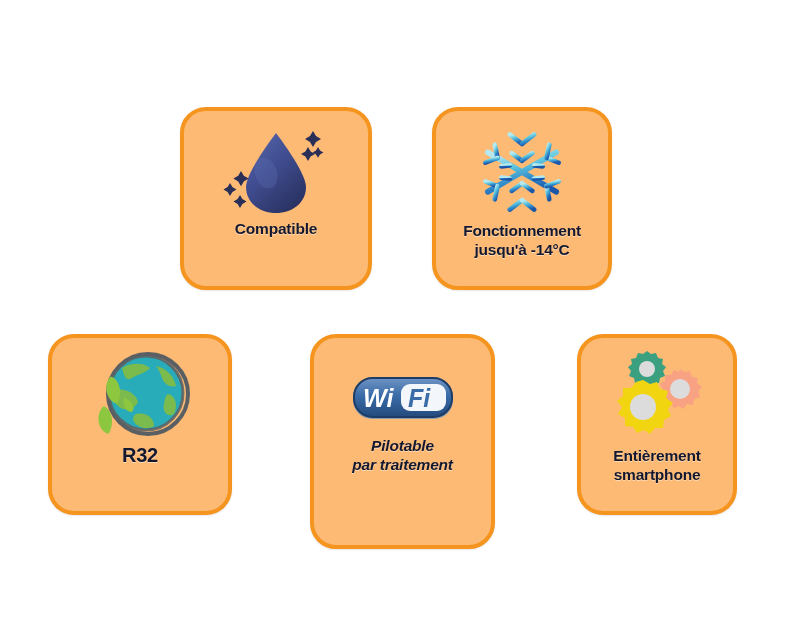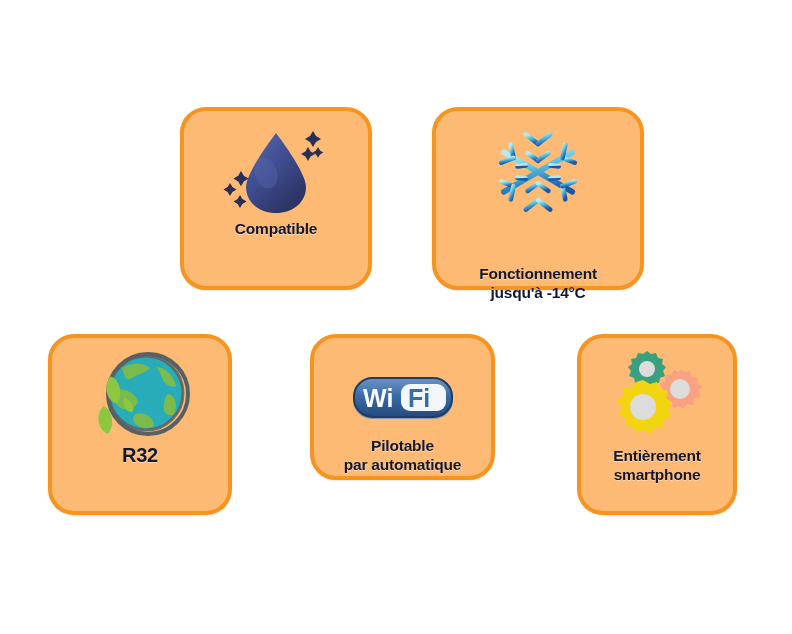--- a/index.html
+++ b/index.html
@@ -30,24 +30,24 @@
     border-radius: 26px;
     display: flex;
     flex-direction: column;
     align-items: center;
     justify-content: flex-start;
     box-shadow: 0 1px 2px rgba(0,0,0,0.10);
   }
 
   
   .card-pos-0 { left: 180px; top: 107px;  width: 192px; height: 183px; }
-  .card-pos-1 { left: 432px; top: 107px;  width: 212px; height: 183px; gap: 43px; }
+  .card-pos-1 { left: 432px; top: 107px;  width: 180px; height: 183px; }
   
   .card-pos-2 { left: 48px;  top: 334px;  width: 184px; height: 181px; }
-  .card-pos-3 { left: 310px; top: 334px;  width: 185px; height: 146px; }
+  .card-pos-3 { left: 310px; top: 334px;  width: 185px; height: 215px; font-style: italic; }
   .card-pos-4 { left: 560px; top: 334px;  width: 160px; height: 181px; margin-left: 17px; }
 
   .card-icon {
     margin-top: 14px;
     height: 92px;
     display: flex;
     align-items: center;
     justify-content: center;
   }
   .card-pos-2 .card-icon { margin-top: 10px; height: 96px; }
@@ -187,21 +187,21 @@
         </defs>
         <rect x="2" y="4" width="100" height="40" rx="19" fill="#8a9bb0"></rect>
         <rect x="3" y="3" width="98" height="39" rx="18.5" fill="url(#wifiGrad)" stroke="#1d3c66" stroke-width="2"></rect>
         <rect x="50" y="9" width="45" height="27" rx="9" fill="#f3f6fa"></rect>
         <text x="12" y="32" font-family="'Liberation Sans',sans-serif" font-size="25" font-weight="bold" fill="#ffffff">Wi</text>
         <text x="57" y="32" font-family="'Liberation Sans',sans-serif" font-size="25" font-weight="bold" fill="#3a6ca8">Fi</text>
       </svg>
     </div>
     <div class="card-caption">
       <span>Pilotable</span>
-      <span class="line2">par automatique</span>
+      <span class="line2">par traitement</span>
     </div>
   </div>
 
   <div class="feature-card card-pos-4">
     <div class="card-icon">
       <svg width="112" height="94" viewBox="0 0 112 94">
         <g transform="translate(46,22)" fill="#3aa080">
           <path d="M0,-21 L4,-18 L9,-19 L11,-14 L16,-13 L15,-8 L19,-5 L16,-1 L18,4 L13,6 L12,11 L7,11 L4,15 L0,13 L-4,15 L-7,11 L-12,11 L-13,6 L-18,4 L-16,-1 L-19,-5 L-15,-8 L-16,-13 L-11,-14 L-9,-19 L-4,-18 Z"></path>
           <circle cx="0" cy="-3" r="8" fill="#dcdcdd"></circle>
         </g>

